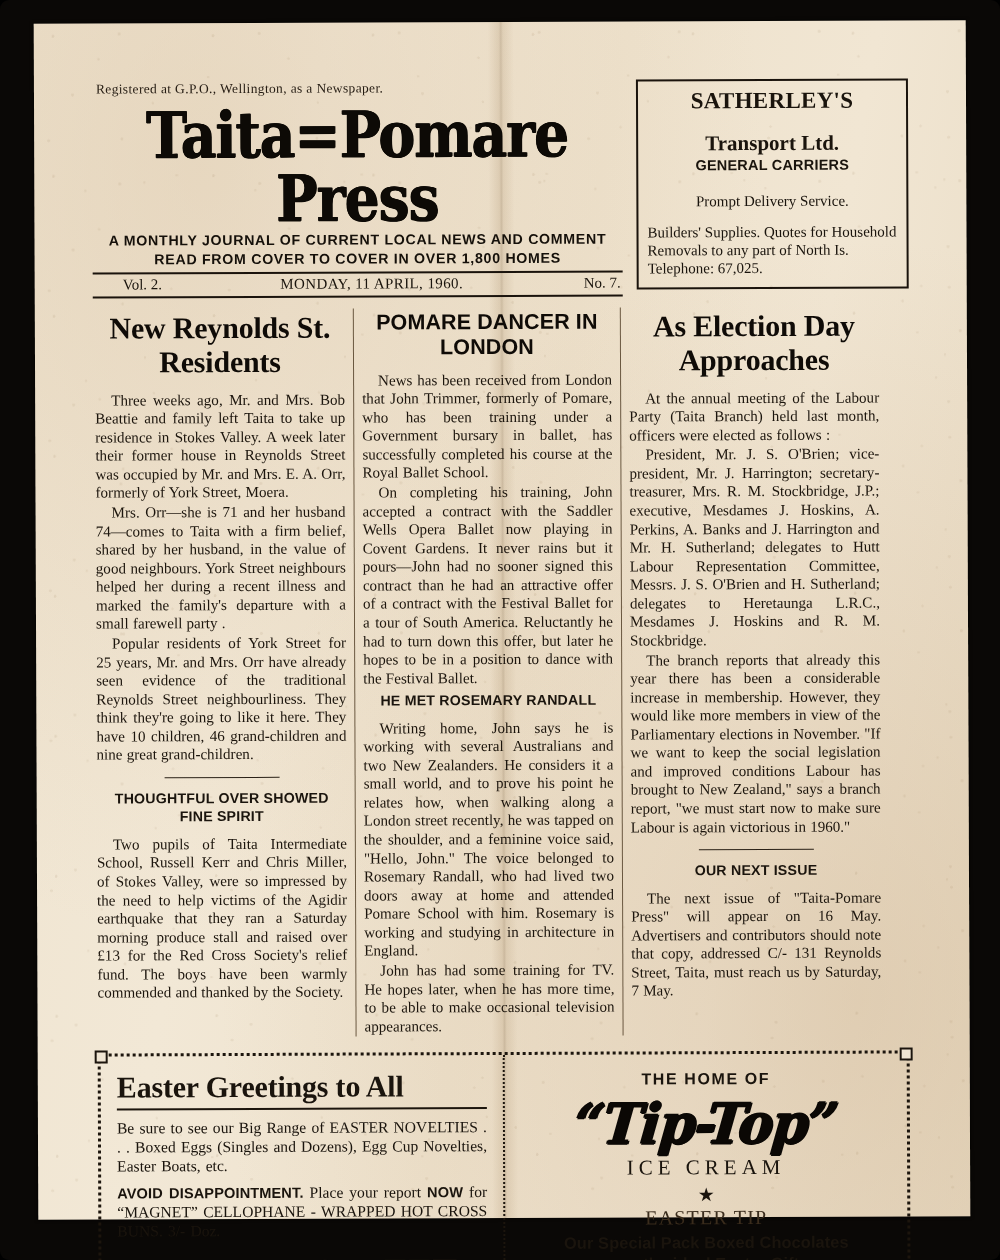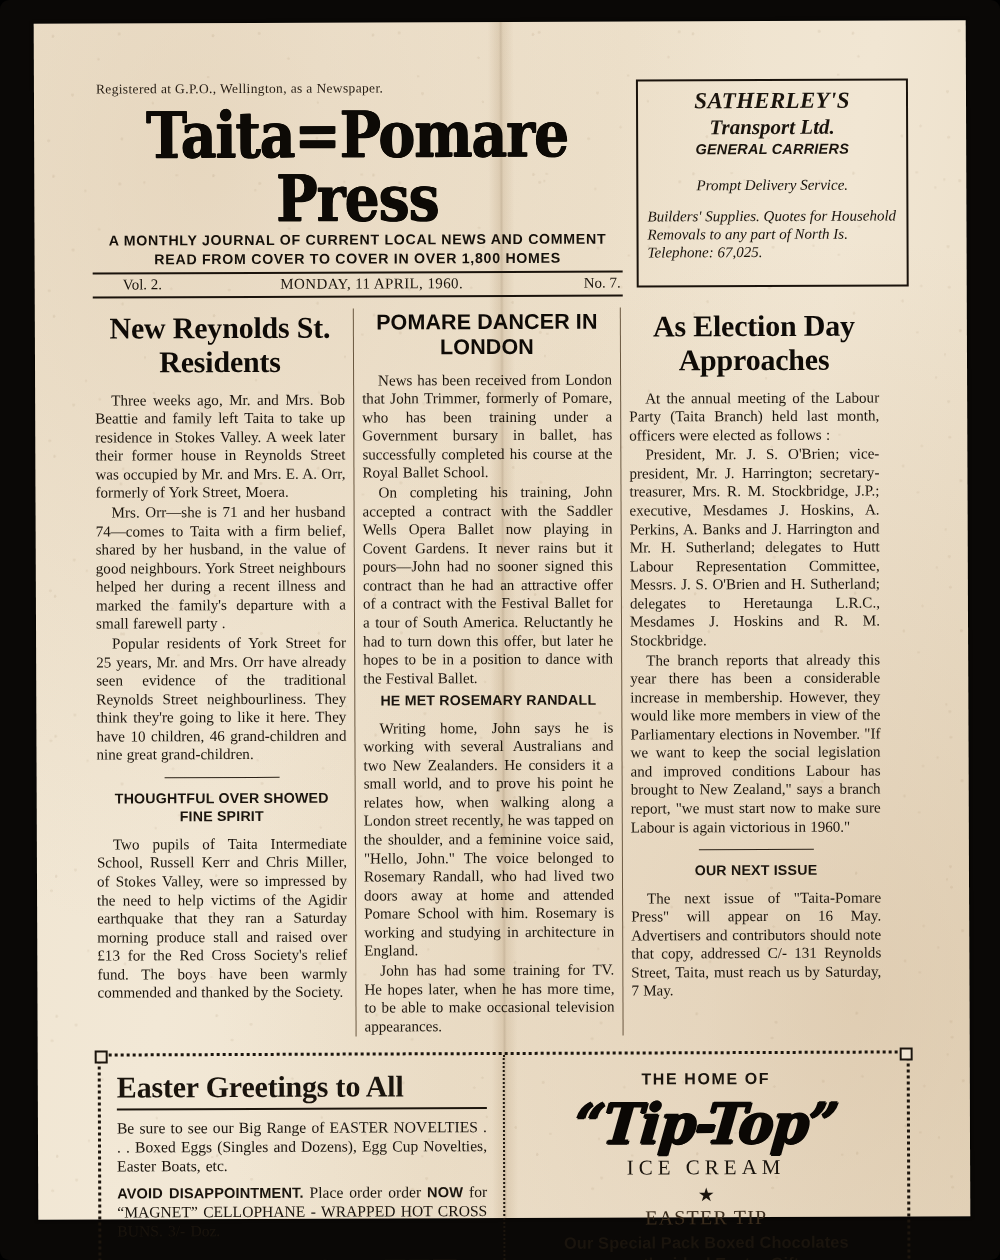--- a/index.html
+++ b/index.html
@@ -64,25 +64,25 @@
     font-size:14.2px;letter-spacing:.7px;line-height:1.32;margin:20px 0 3px;color:#15100a;
   }
   .volbar{border-top:2px solid #1a130c;border-bottom:2px solid #1a130c;
     margin-top:4px;padding:2px 2px 3px;display:flex;align-items:baseline;font-size:15px;}
   .volbar .v{flex:0 0 22%;text-align:left;margin-left:28px;}
   .volbar .d{flex:1;text-align:center;letter-spacing:.4px;}
   .volbar .n{flex:0 0 22%;text-align:right;}
 
   
   .admast{
-    flex:1;margin-left:14px;border:2.5px solid #1a130c;padding:6px 9px 23px;
-    text-align:center;line-height:1.18;min-height:132px;font-style:italic;
+    flex:1;margin-left:14px;border:2.5px solid #1a130c;padding:6px 9px 9px;
+    text-align:center;line-height:1.18;min-height:132px;
   }
   .admast .l1{font-family:"Liberation Serif",serif;font-weight:700;font-size:23px;letter-spacing:.3px;}
-  .admast .l2{font-family:"Liberation Serif",serif;font-weight:700;font-size:21px;margin-top:1px;}
+  .admast .l2{font-family:"Liberation Serif",serif;font-weight:700;font-size:21px;margin-top:17px;}
   .admast .l3{font-family:"Liberation Sans",sans-serif;font-weight:700;font-size:14.5px;letter-spacing:.2px;margin-top:1px;}
   .admast .l4{font-size:15px;margin-top:19px;}
   .admast .body{font-size:15px;text-align:left;margin-top:12px;line-height:1.22;}
 
   
   .columns{display:flex;margin-top:11px;}
   .col{width:250px;flex:0 0 250px;padding:0 8px;}
   .col.c2{border-left:1px solid #6a5840;border-right:1px solid #6a5840;}
   .col.c1{padding-left:2px;}
   .col.c3{padding-right:2px;}
@@ -197,21 +197,21 @@
   </div>
 
   <div class="adblock">
     <span class="corner tl"></span>
     <span class="corner tr"></span>
 
     <div class="adhalf left">
       <div class="dairy-title">Easter Greetings to All</div>
       <hr class="dairy-rule">
       <p class="dairy-p">Be sure to see our Big Range of EASTER NOVELTIES . . . Boxed Eggs (Singles and Dozens), Egg Cup Novelties, Easter Boats, etc.</p>
-      <p class="dairy-p"><b>AVOID DISAPPOINTMENT.</b><span> Place order order </span><b>NOW</b><span> for “MAGNET” CELLOPHANE - WRAPPED HOT CROSS BUNS. 3/- Doz.</span></p>
+      <p class="dairy-p"><b>AVOID DISAPPOINTMENT.</b><span> Place your report </span><b>NOW</b><span> for “MAGNET” CELLOPHANE - WRAPPED HOT CROSS BUNS. 3/- Doz.</span></p>
       <div class="dairy-name">TOCKER STREET DAIRY</div>
 
     </div>
 
     <div class="adhalf right">
       <div class="tt-home">THE HOME OF</div>
       <div class="tt-logo">“Tip-Top”</div>
       <div class="tt-ic">ICE CREAM</div>
       <div class="tt-star">★</div>
       <div class="tt-et">EASTER TIP</div>

